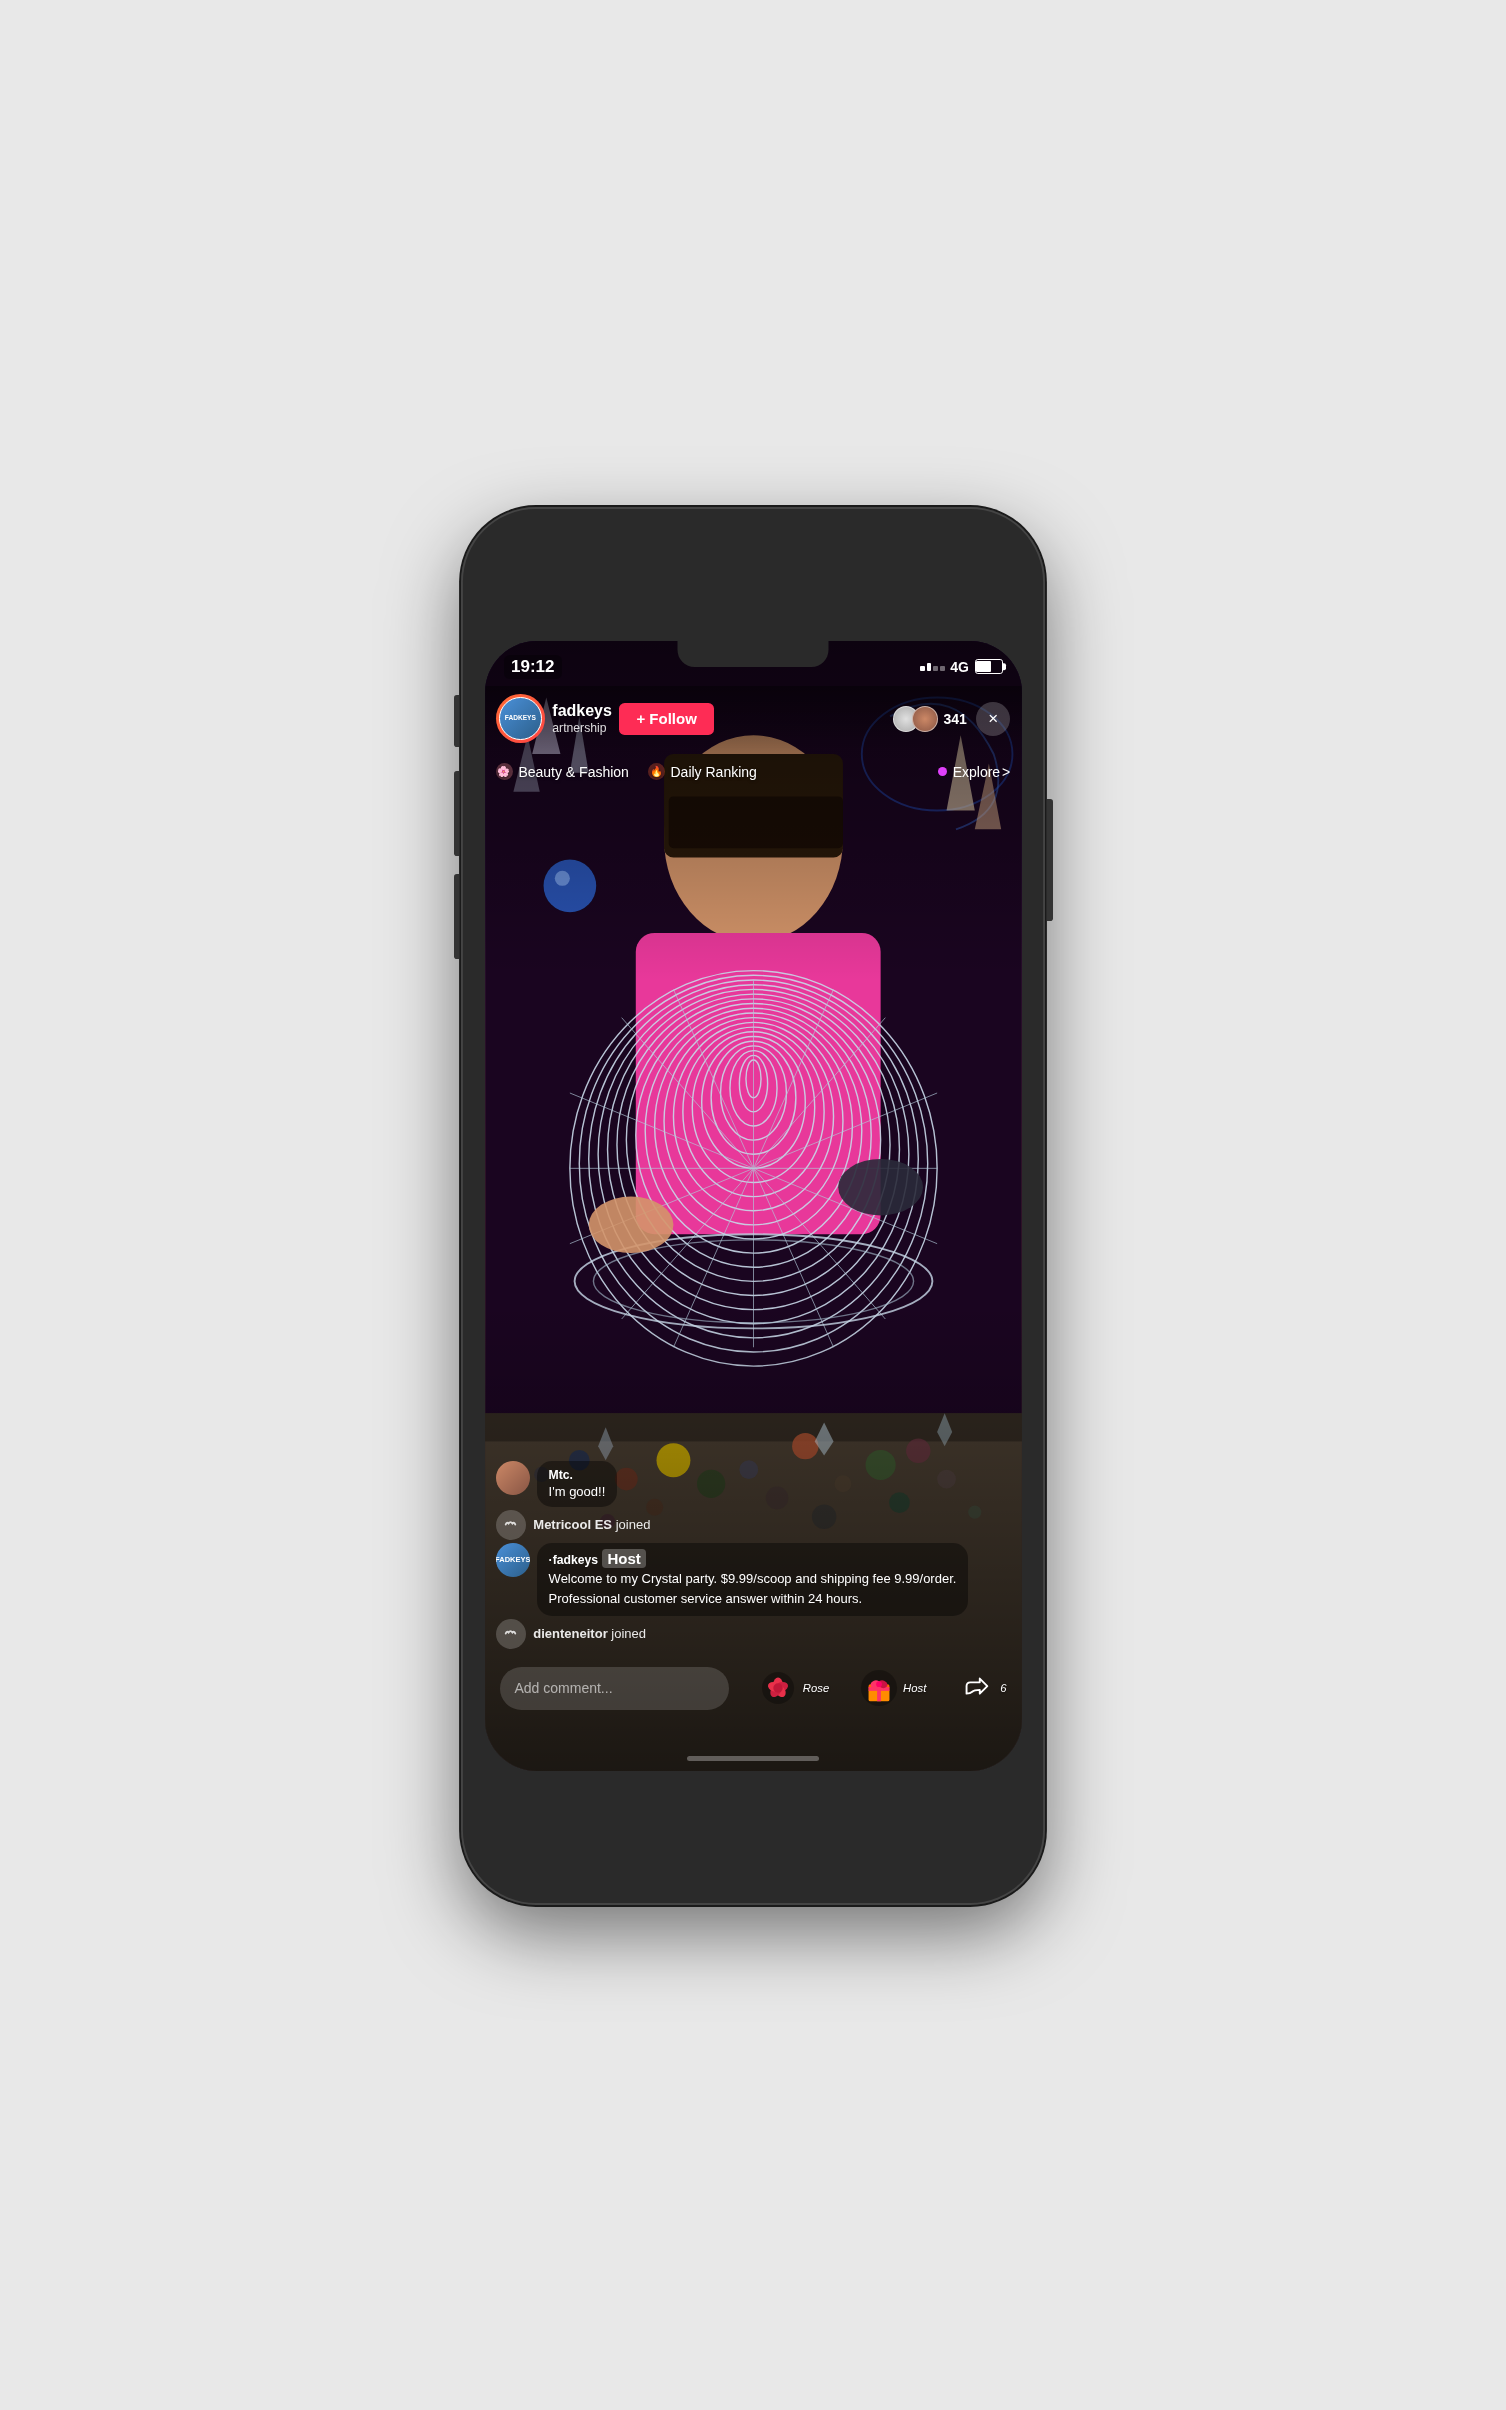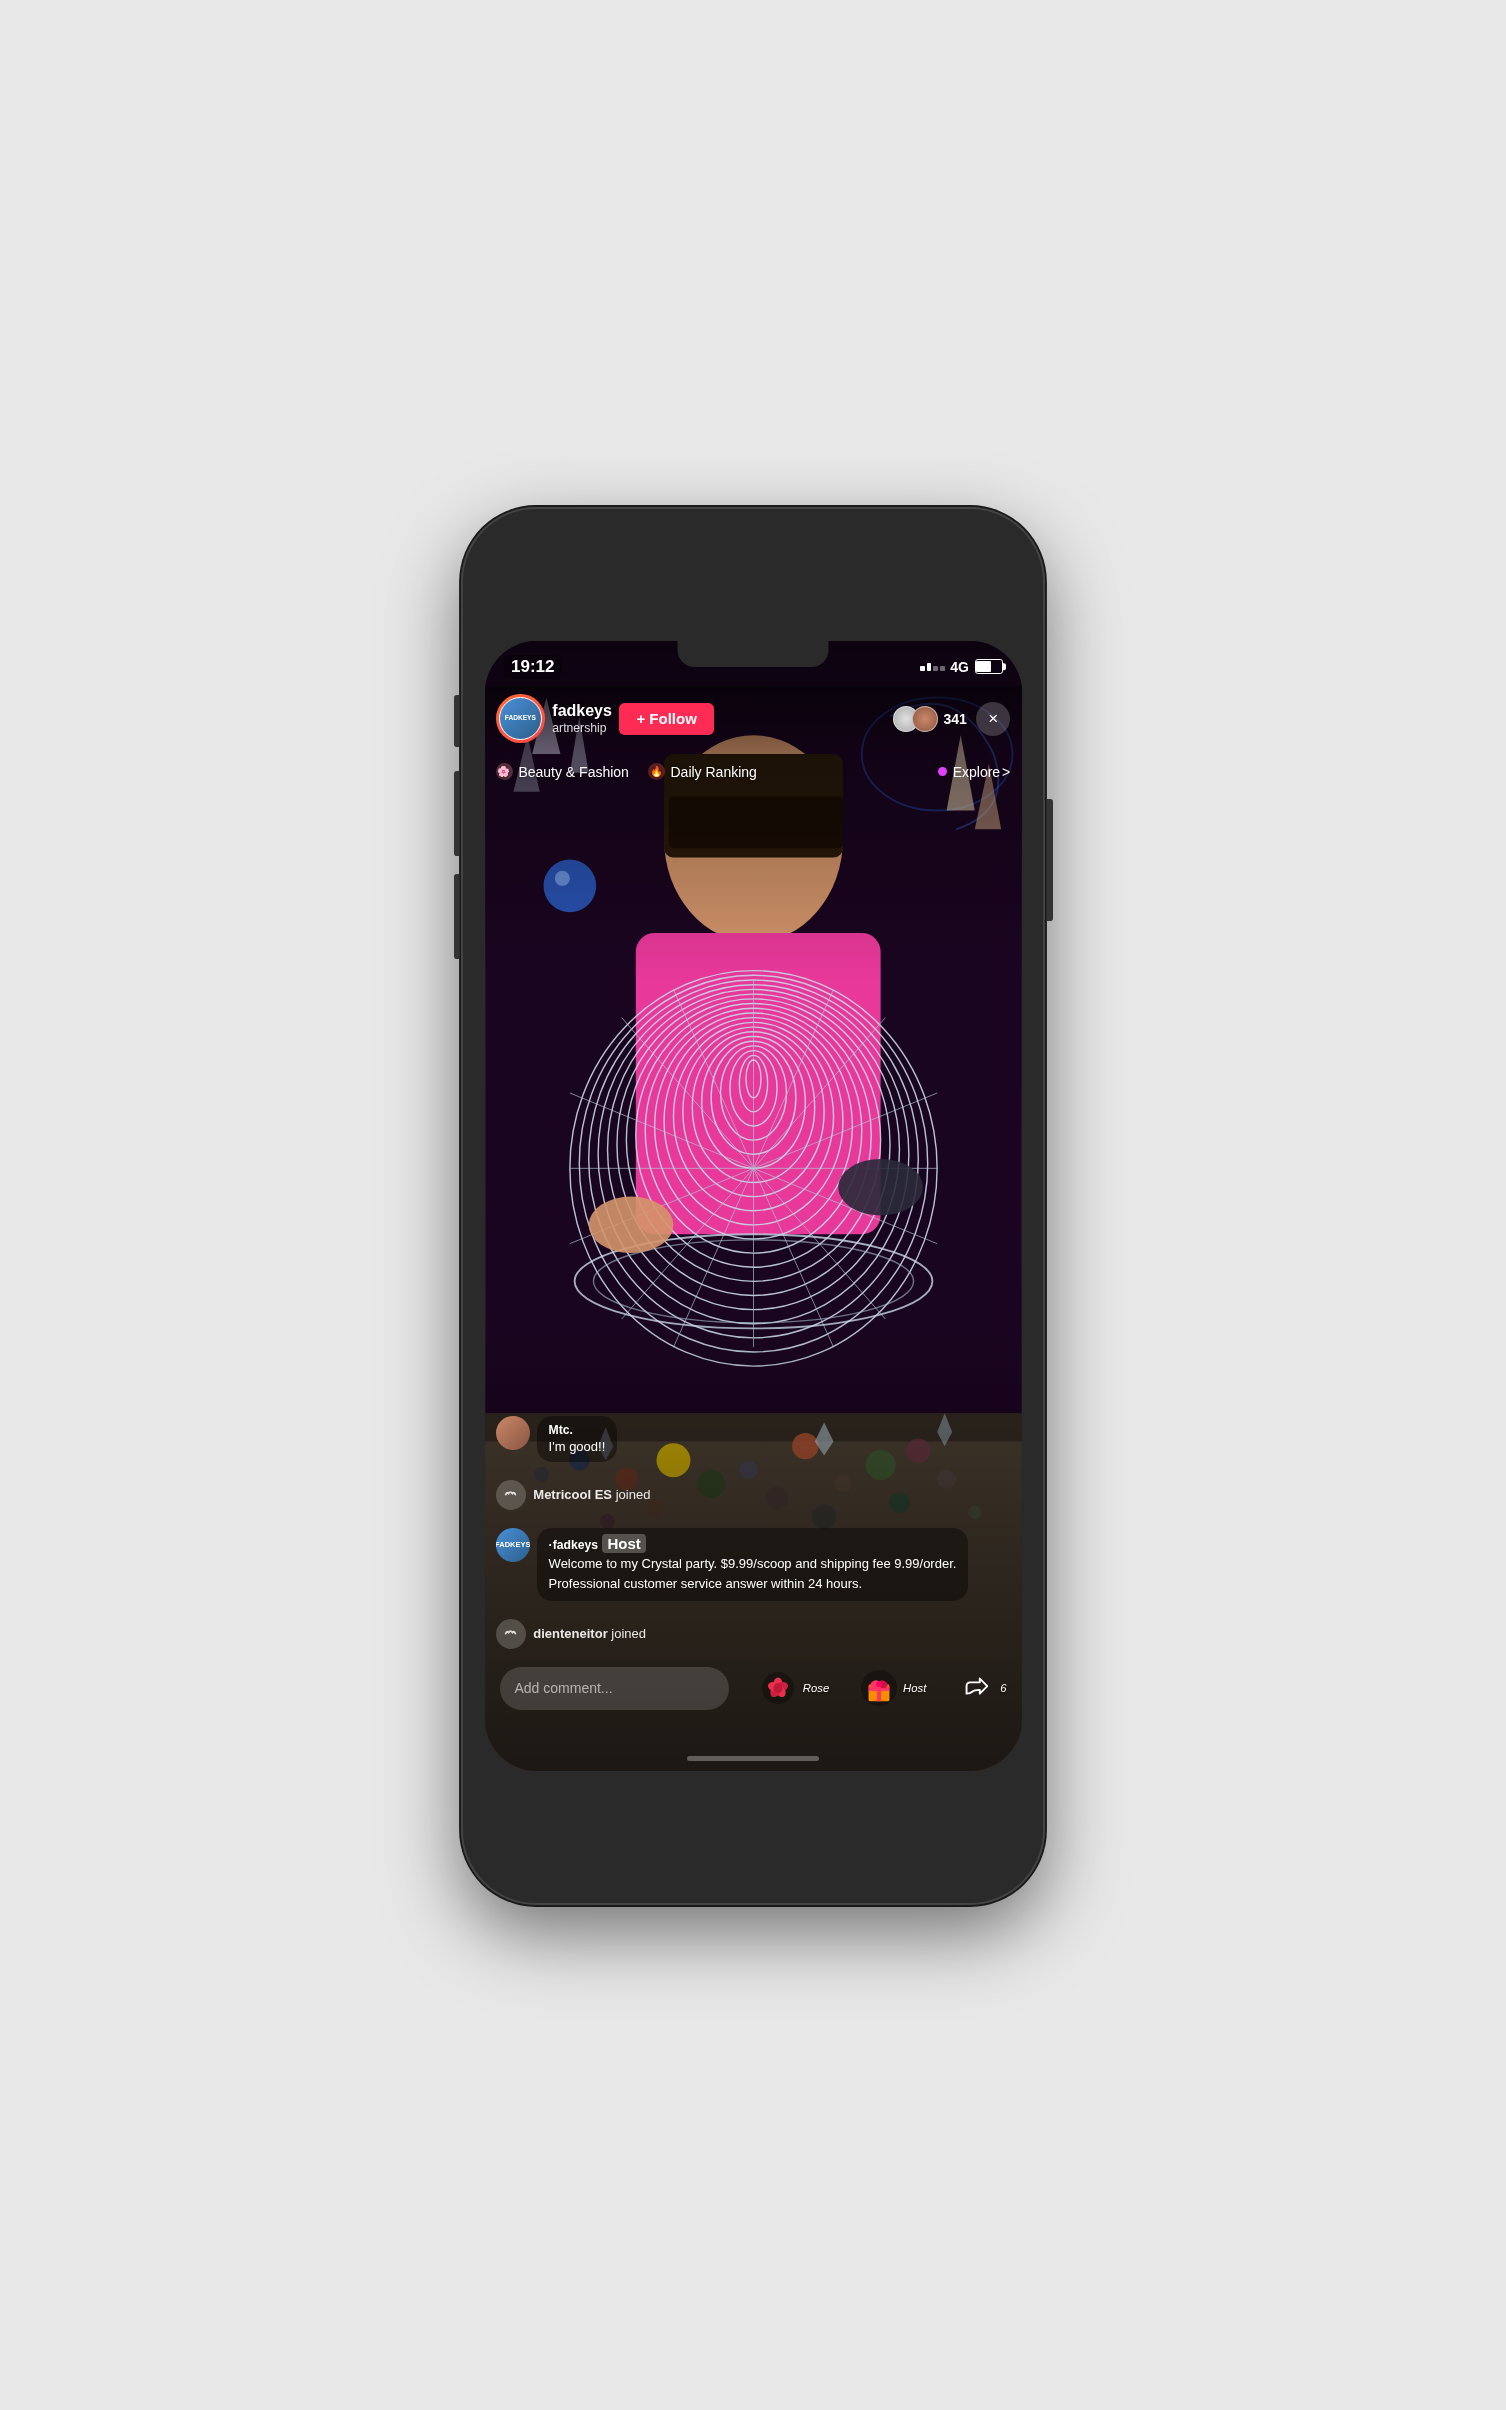--- a/index.html
+++ b/index.html
@@ -366,21 +366,21 @@
     }
 
     
     .chat-area {
       position: absolute;
       bottom: 122px;
       left: 11.3px;
       right: 11.3px;
       display: flex;
       flex-direction: column;
-      gap: 18px;
+      gap: 3px;
       z-index: 50;
     }
 
     .chat-message {
       display: flex;
       align-items: flex-start;
       gap: 7.5px;
     }
 
     .chat-avatar {

